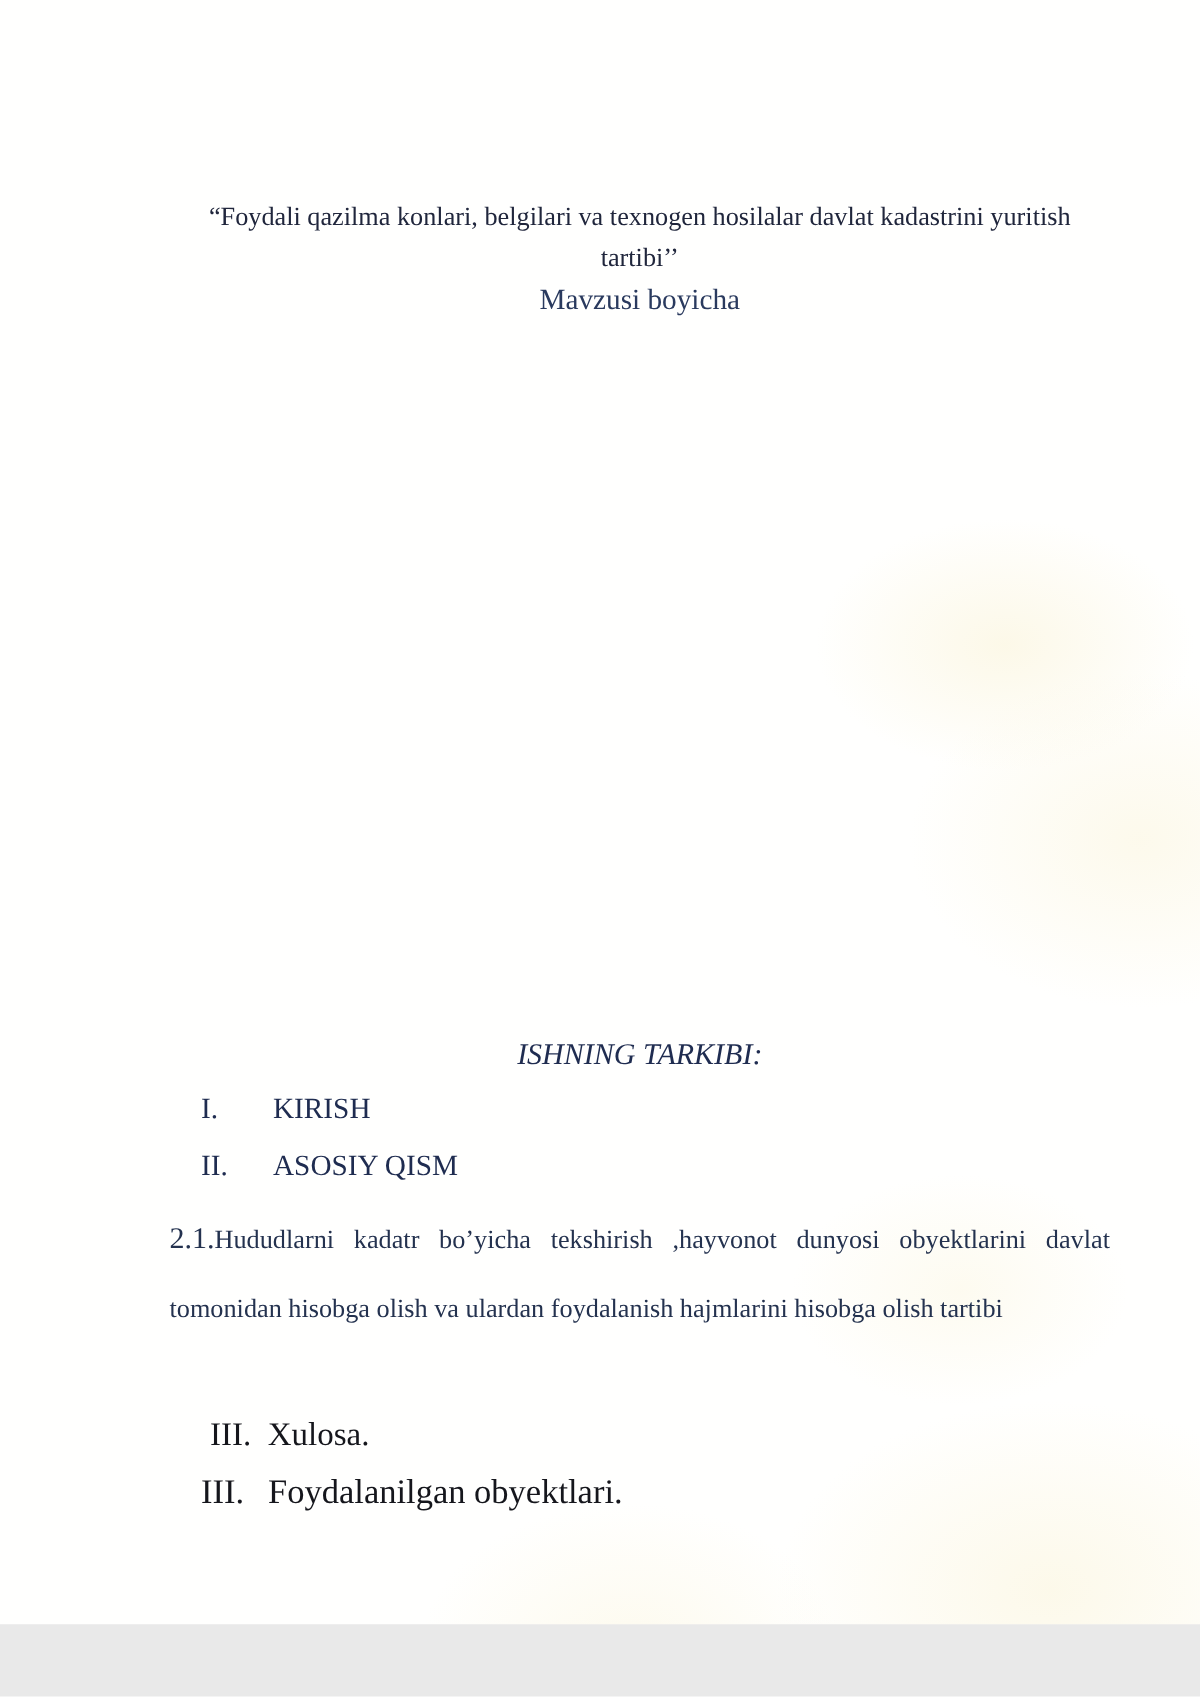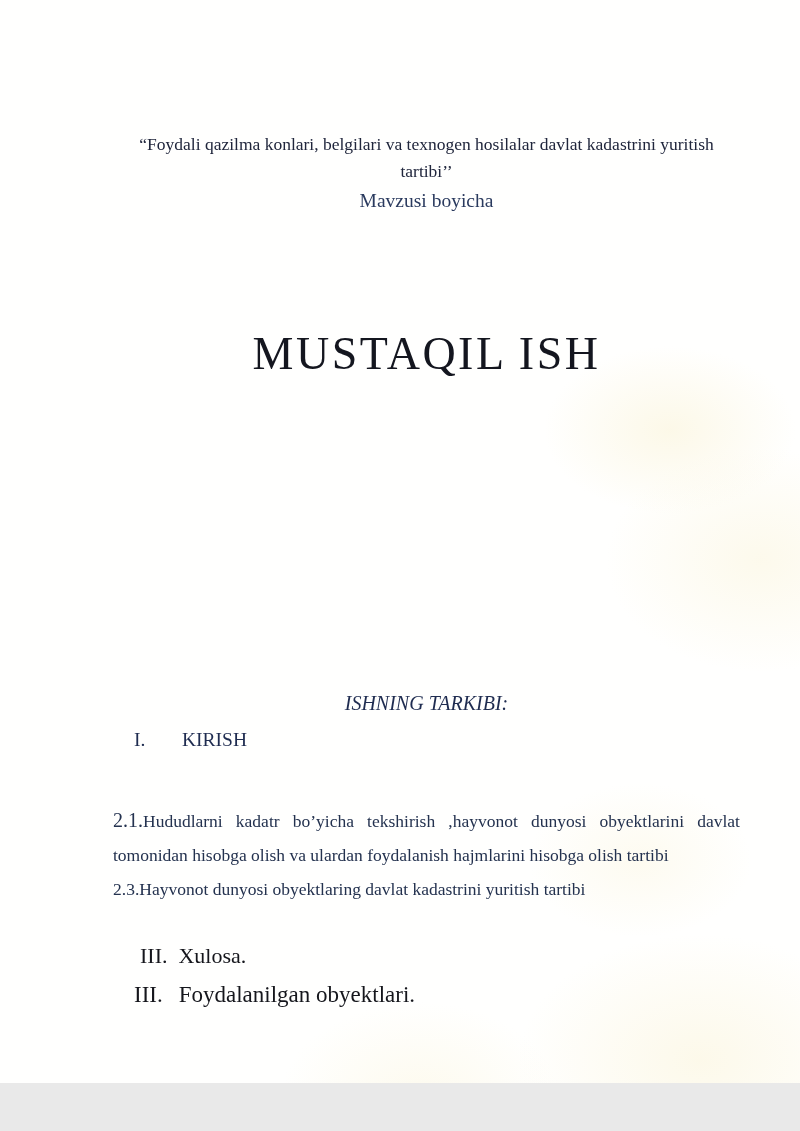--- a/index.html
+++ b/index.html
@@ -68,21 +68,21 @@
     font-size: 19.5px;
     color: #1f2c50;
   }
   .roman-row .numeral {
     width: 48px;
     flex: 0 0 48px;
   }
   .subitems {
     top: 803px;
     font-size: 17.5px;
-    line-height: 34px;
+    line-height: 46px;
     color: #24324f;
   }
   .subitems .para-21 {
     text-align: justify;
   }
   .subitems .num {
     font-size: 20px;
   }
   .closing-list {
     top: 936px;
@@ -111,37 +111,37 @@
 </head>
 <body>
 
 <div class="page">
 
   <div class="content-col doc-header">
     <div class="quote">“Foydali qazilma konlari, belgilari va texnogen hosilalar davlat kadastrini yuritish tartibi’’</div>
     <div class="subtitle">Mavzusi boyicha</div>
   </div>
 
-  <div class="content-col main-title">MUSTAQIL ISH</div>
 
   <div class="content-col toc-heading">ISHNING TARKIBI:</div>
 
   <div class="content-col roman-list">
     <div class="roman-row">
       <span class="numeral">I.</span>
       <span class="label">KIRISH</span>
     </div>
+    <div class="roman-row">
+      <span class="numeral">II.</span>
+      <span class="label">ASOSIY QISM</span>
+    </div>
   </div>
 
   <div class="content-col subitems">
     <div class="para-21">
       <span class="num">2.1.</span><span>Hududlarni kadatr bo’yicha tekshirish ,hayvonot  dunyosi obyektlarini davlat tomonidan hisobga olish va ulardan foydalanish hajmlarini hisobga olish tartibi</span>
-    </div>
-    <div class="para-23">
-      <span class="num-sm">2.3.</span><span>Hayvonot dunyosi obyektlaring davlat kadastrini yuritish tartibi</span>
     </div>
   </div>
 
   <div class="content-col closing-list">
     <div class="closing-row first">
       <span class="numeral">III.</span>
       <span class="label">Xulosa.</span>
     </div>
     <div class="closing-row second">
       <span class="numeral">III.</span>

